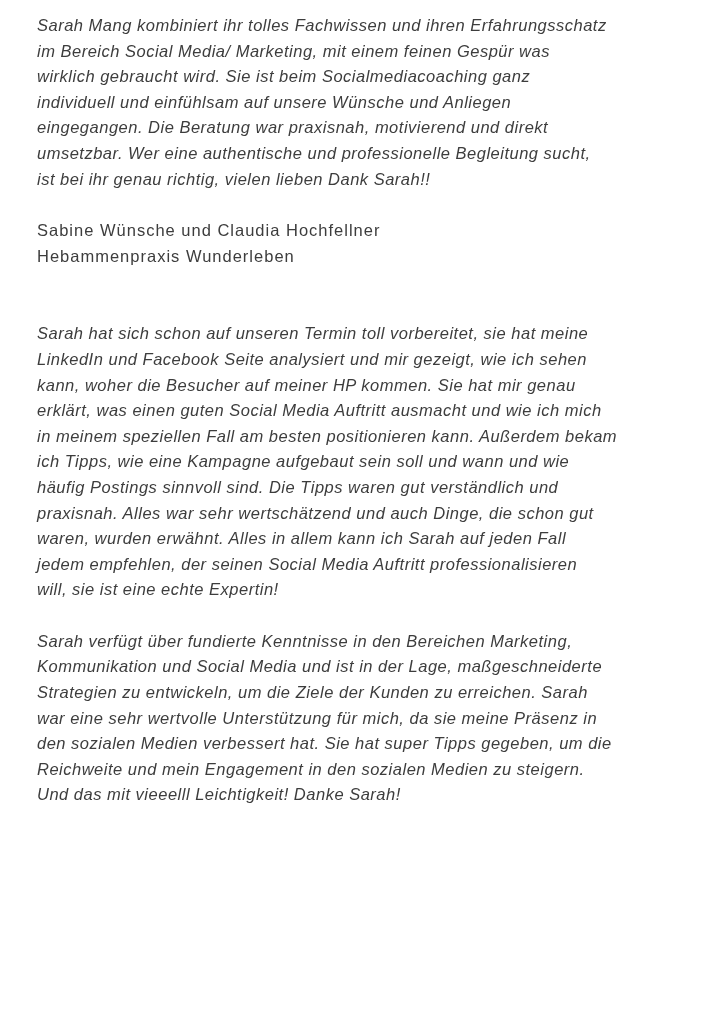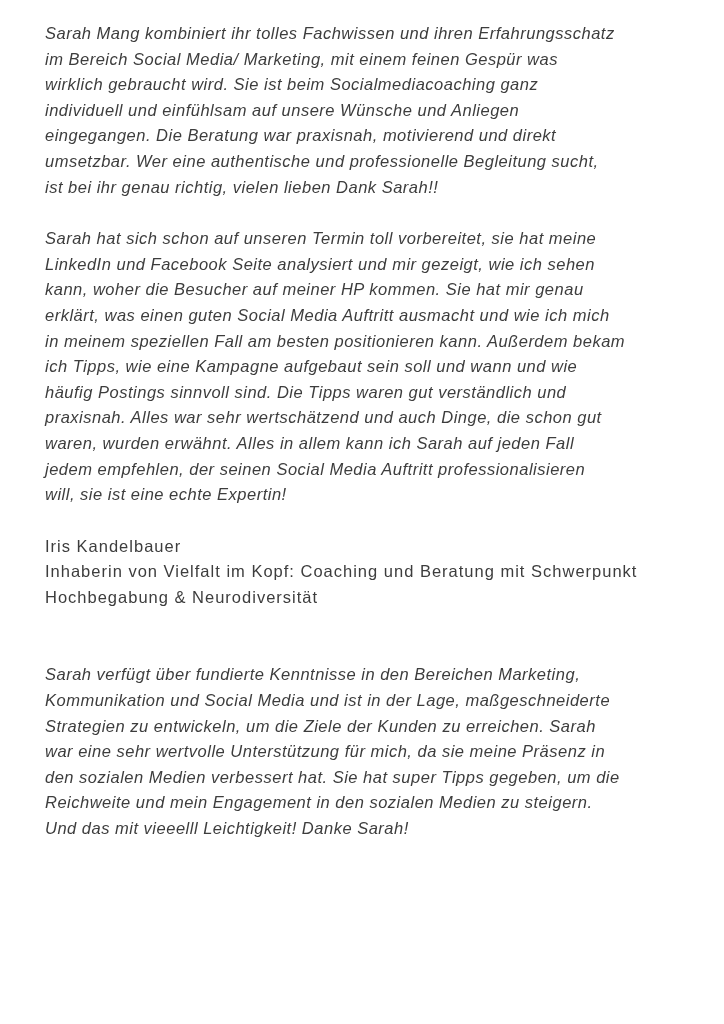--- a/index.html
+++ b/index.html
@@ -7,21 +7,21 @@
     width: 724px;
     height: 1024px;
     background: #ffffff;
     overflow: hidden;
     box-sizing: border-box;
     padding: 9px 24px 0 33px;
     font-family: "Liberation Sans", sans-serif;
     color: #3d3d3d;
     -webkit-font-smoothing: antialiased;
   }
-  .testimonial-block { margin: 12px; }
+  .testimonial-block { margin: 4px; }
   .quote {
     margin: 0 0 26px 0;
     font-style: italic;
     font-weight: 400;
     font-size: 16.5px;
     line-height: 25.6px;
     letter-spacing: 0.5px;
     white-space: pre-line;
   }
   .attribution {
@@ -41,37 +41,36 @@
 <main>
 
   <section class="testimonial-block">
     <p class="quote">Sarah Mang kombiniert ihr tolles Fachwissen und ihren Erfahrungsschatz
 im Bereich Social Media/ Marketing, mit einem feinen Gespür was
 wirklich gebraucht wird. Sie ist beim Socialmediacoaching ganz
 individuell und einfühlsam auf unsere Wünsche und Anliegen
 eingegangen. Die Beratung war praxisnah, motivierend und direkt
 umsetzbar. Wer eine authentische und professionelle Begleitung sucht,
 ist bei ihr genau richtig, vielen lieben Dank Sarah!!</p>
+    <p class="attribution">Sabine Wünsche und Claudia Hochfellner
+Hebammenpraxis Wunderleben</p>
   </section>
 
   <section class="testimonial-block">
     <p class="quote">Sarah hat sich schon auf unseren Termin toll vorbereitet, sie hat meine
 LinkedIn und Facebook Seite analysiert und mir gezeigt, wie ich sehen
 kann, woher die Besucher auf meiner HP kommen. Sie hat mir genau
 erklärt, was einen guten Social Media Auftritt ausmacht und wie ich mich
 in meinem speziellen Fall am besten positionieren kann. Außerdem bekam
 ich Tipps, wie eine Kampagne aufgebaut sein soll und wann und wie
 häufig Postings sinnvoll sind. Die Tipps waren gut verständlich und
 praxisnah. Alles war sehr wertschätzend und auch Dinge, die schon gut
 waren, wurden erwähnt. Alles in allem kann ich Sarah auf jeden Fall
 jedem empfehlen, der seinen Social Media Auftritt professionalisieren
 will, sie ist eine echte Expertin!</p>
-    <p class="attribution">Iris Kandelbauer
-Inhaberin von Vielfalt im Kopf: Coaching und Beratung mit Schwerpunkt
-Hochbegabung &amp; Neurodiversität</p>
   </section>
 
   <section class="testimonial-block">
     <p class="quote">Sarah verfügt über fundierte Kenntnisse in den Bereichen Marketing,
 Kommunikation und Social Media und ist in der Lage, maßgeschneiderte
 Strategien zu entwickeln, um die Ziele der Kunden zu erreichen. Sarah
 war eine sehr wertvolle Unterstützung für mich, da sie meine Präsenz in
 den sozialen Medien verbessert hat. Sie hat super Tipps gegeben, um die
 Reichweite und mein Engagement in den sozialen Medien zu steigern.
 Und das mit vieeelll Leichtigkeit! Danke Sarah!</p>

